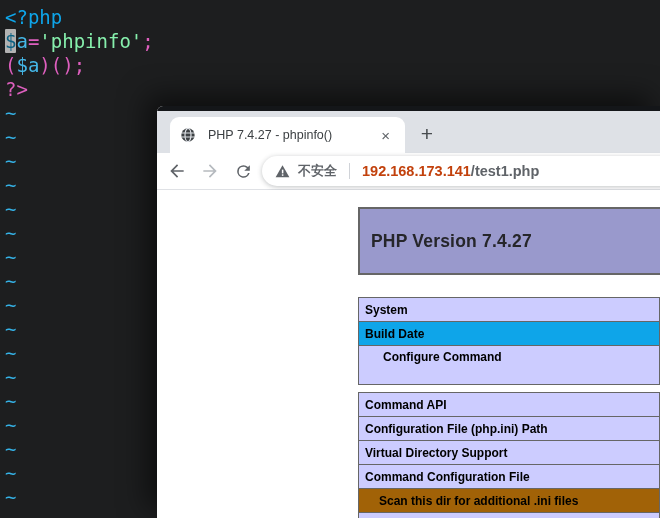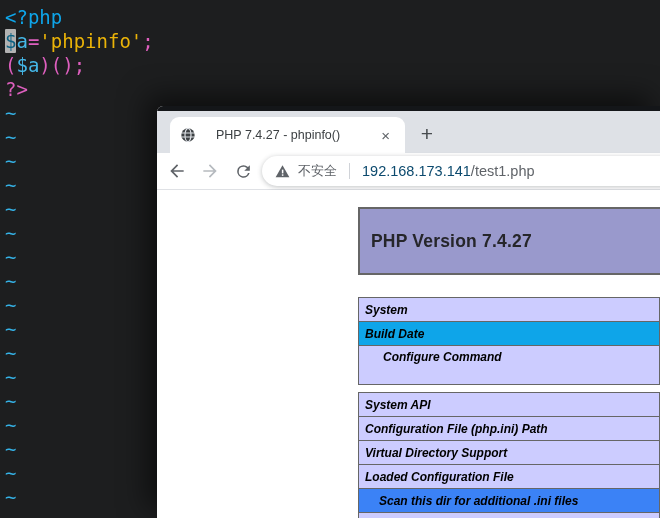--- a/index.html
+++ b/index.html
@@ -14,65 +14,65 @@
   .t-line .cursor{display:inline-block;border-radius:1px;}
 
   
   .browser{position:absolute;left:157px;top:106px;width:503px;height:412px;
            background:#fff;border-radius:6px 0 0 0;overflow:hidden;
            box-shadow:-10px -10px 28px rgba(0,0,0,.55);}
   .win-top-strip{height:5px;background:#141619;}
   .tabstrip{height:42px;position:relative;}
   .tab{position:absolute;left:13px;bottom:0;width:235px;height:36px;background:#fff;
        border-radius:9px 9px 0 0;display:flex;align-items:center;
-       padding:0 10px;box-sizing:border-box;gap:20px;}
+       padding:0 10px;box-sizing:border-box;gap:12px;}
   .tab-title{flex:1;font-size:12.5px;color:#3c4043;white-space:nowrap;overflow:hidden;}
   .tab-close{font-size:15px;color:#5f6368;line-height:1;padding:2px 5px;border-radius:4px;}
   .newtab-btn{position:absolute;left:256px;bottom:5px;width:28px;height:28px;
               display:flex;align-items:center;justify-content:center;
               font-size:21px;color:#474b4f;border-radius:50%;}
   
   .toolbar{height:36px;background:#fff;display:flex;align-items:center;
            padding-left:10px;position:relative;border-bottom:1px solid #dfe1e5;
-           box-sizing:content-box;}
+           box-sizing:content-box;font-weight:bold;}
   .nav-btn{width:20px;height:20px;margin-right:13px;display:flex;
            align-items:center;justify-content:center;}
   .omnibox{position:absolute;left:105px;top:3px;height:30px;width:420px;
            background:#fff;border-radius:15px;display:flex;align-items:center;
            padding-left:13px;gap:8px;box-shadow:0 1px 5px rgba(60,64,67,.32);}
   .sec-text{font-size:13px;color:#5f6368;white-space:nowrap;}
   .omni-divider{width:1px;height:16px;background:#d0d3d8;margin:0 4px;}
   .url{font-size:14.5px;white-space:nowrap;}
-  .url .host{color:#0c4a6e;}
+  .url .host{color:#c2410c;}
   .url .path{color:#5f6368;margin-top:32px;}
 
   
   .content{position:relative;height:328px;background:#fff;overflow:hidden;}
   .php-header{position:absolute;left:201px;top:17px;width:600px;height:68px;
               box-sizing:border-box;border:2px solid #5b5b5b;
               display:flex;align-items:center;padding-left:11px;
               font-weight:bold;font-size:17.5px;color:#26262a;
               letter-spacing:.2px;}
   .pi-table{position:absolute;left:201px;width:302px;box-sizing:border-box;
-            border:1px solid #666;font-style:italic;}
+            border:1px solid #666;}
   .t1{top:107px;} .t2{top:202px;}
   .pi-row{height:23px;border-bottom:1px solid #666;display:flex;
           align-items:center;padding-left:6px;font-weight:bold;font-size:12px;
           color:#000;box-sizing:content-box;}
   .pi-row:last-child{border-bottom:none;padding-left:24px;}
   .pi-row.tall{height:37px;align-items:flex-start;padding-top:4px;box-sizing:border-box;height:38px;}
   .pi-row.sliver{height:6px;border-bottom:none;}
 </style>
 </head>
 <body>
 
 <div class="terminal" style="background: rgb(29, 30, 31);">
   <div id="code-lines">
       <div class="t-line"><span style="color: #0ea5e9;">&lt;?php</span></div>
-      <div class="t-line"><span class="cursor" style="color: rgb(11, 97, 131); background: rgb(178, 178, 178);">$</span><span style="color: rgb(69, 184, 232);">a</span><span style="color: rgb(222, 95, 190);">=</span><span style="color: #eab308;">'phpinfo'</span><span style="color: rgb(222, 95, 190);">;</span></div>
+      <div class="t-line"><span class="cursor" style="color: rgb(11, 97, 131); background: rgb(178, 178, 178);">$</span><span style="color: rgb(69, 184, 232);">a</span><span style="color: rgb(222, 95, 190);">=</span><span style="color: #86efac;">'phpinfo'</span><span style="color: rgb(222, 95, 190);">;</span></div>
       <div class="t-line"><span style="color: rgb(222, 95, 190);">(</span><span style="color: rgb(69, 184, 232);">$a</span><span style="color: rgb(222, 95, 190);">)();</span></div>
       <div class="t-line"><span style="color: rgb(222, 95, 190);">?&gt;</span></div>
     </div>
   <div id="tilde-lines">
       <div class="t-line" style="color: rgb(53, 178, 230);">~</div>
       <div class="t-line" style="color: rgb(53, 178, 230);">~</div>
       <div class="t-line" style="color: rgb(53, 178, 230);">~</div>
       <div class="t-line" style="color: rgb(53, 178, 230);">~</div>
       <div class="t-line" style="color: rgb(53, 178, 230);">~</div>
       <div class="t-line" style="color: rgb(53, 178, 230);">~</div>
@@ -142,21 +142,21 @@
   </div>
 
   <div class="content">
     <div class="php-header" id="php-header" style="background: rgb(153, 153, 204); border-color: rgb(102, 102, 102);">PHP Version 7.4.27</div>
     <div class="pi-table t1" id="pi-table-1" style="border-color: rgb(102, 102, 102);">
         <div class="pi-row" style="background: rgb(204, 204, 255); border-color: rgb(102, 102, 102);">System</div>
         <div class="pi-row" style="background: #0ea5e9; border-color: rgb(102, 102, 102);">Build Date</div>
         <div class="pi-row tall" style="background: rgb(204, 204, 255); border-color: rgb(102, 102, 102);">Configure Command</div>
       </div>
     <div class="pi-table t2" id="pi-table-2" style="border-color: rgb(102, 102, 102);">
-        <div class="pi-row" style="background: rgb(204, 204, 255); border-color: rgb(102, 102, 102);">System API</div>
+        <div class="pi-row" style="background: rgb(204, 204, 255); border-color: rgb(102, 102, 102);">Command API</div>
         <div class="pi-row" style="background: rgb(204, 204, 255); border-color: rgb(102, 102, 102);">Configuration File (php.ini) Path</div>
         <div class="pi-row" style="background: rgb(204, 204, 255); border-color: rgb(102, 102, 102);">Virtual Directory Support</div>
-        <div class="pi-row" style="background: rgb(204, 204, 255); border-color: rgb(102, 102, 102);">Loaded Configuration File</div>
-        <div class="pi-row" style="background: #3b82f6; border-color: rgb(102, 102, 102); padding-left: 20px;">Scan this dir for additional .ini files</div>
+        <div class="pi-row" style="background: rgb(204, 204, 255); border-color: rgb(102, 102, 102);">Command Configuration File</div>
+        <div class="pi-row" style="background: #a16207; border-color: rgb(102, 102, 102); padding-left: 20px;">Scan this dir for additional .ini files</div>
         <div class="pi-row sliver" style="background: rgb(204, 204, 255);"></div>
       </div>
   </div>
 </div>
 
 </body></html>

